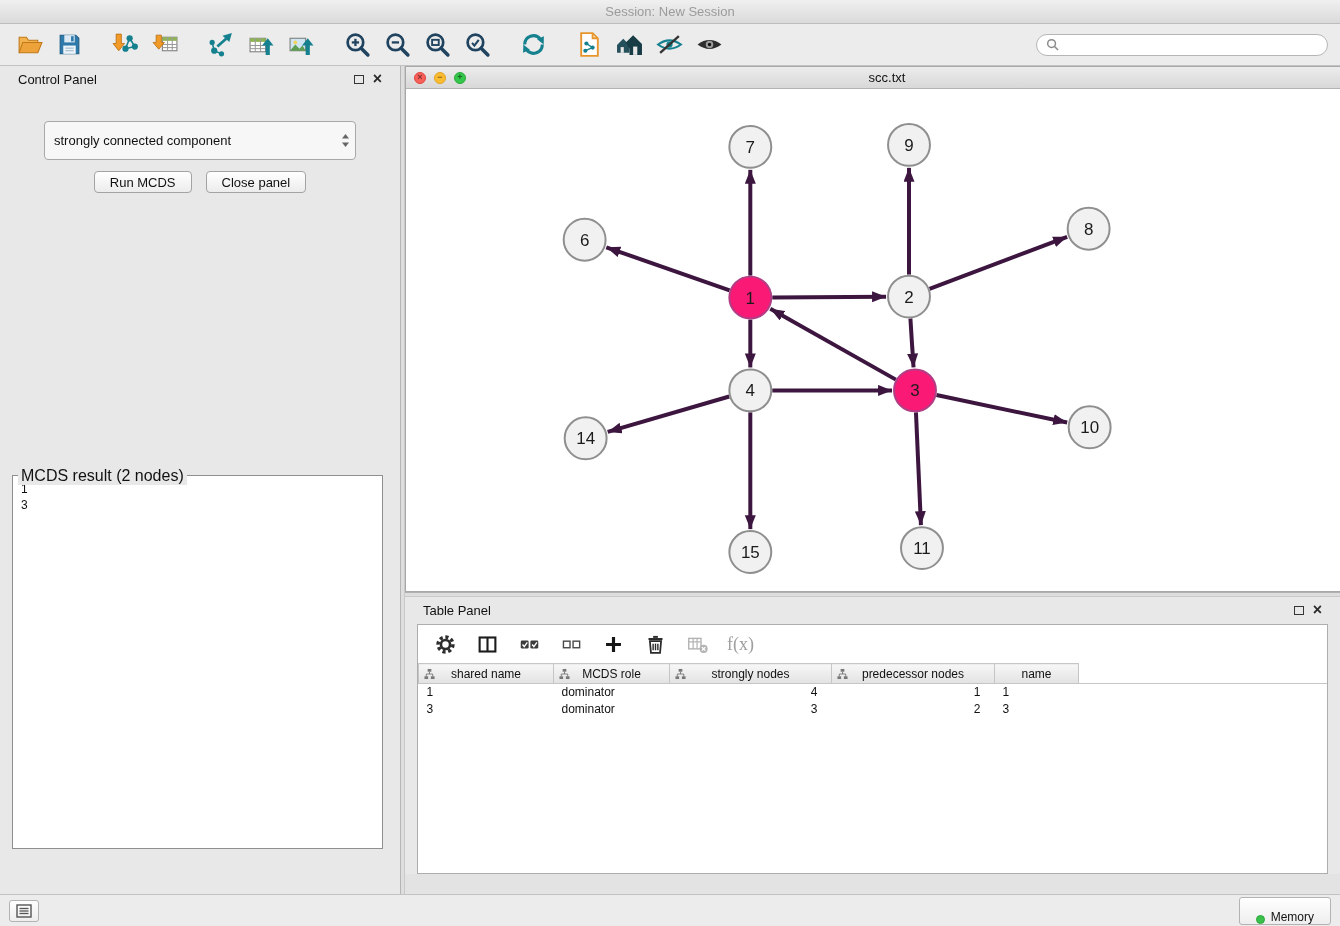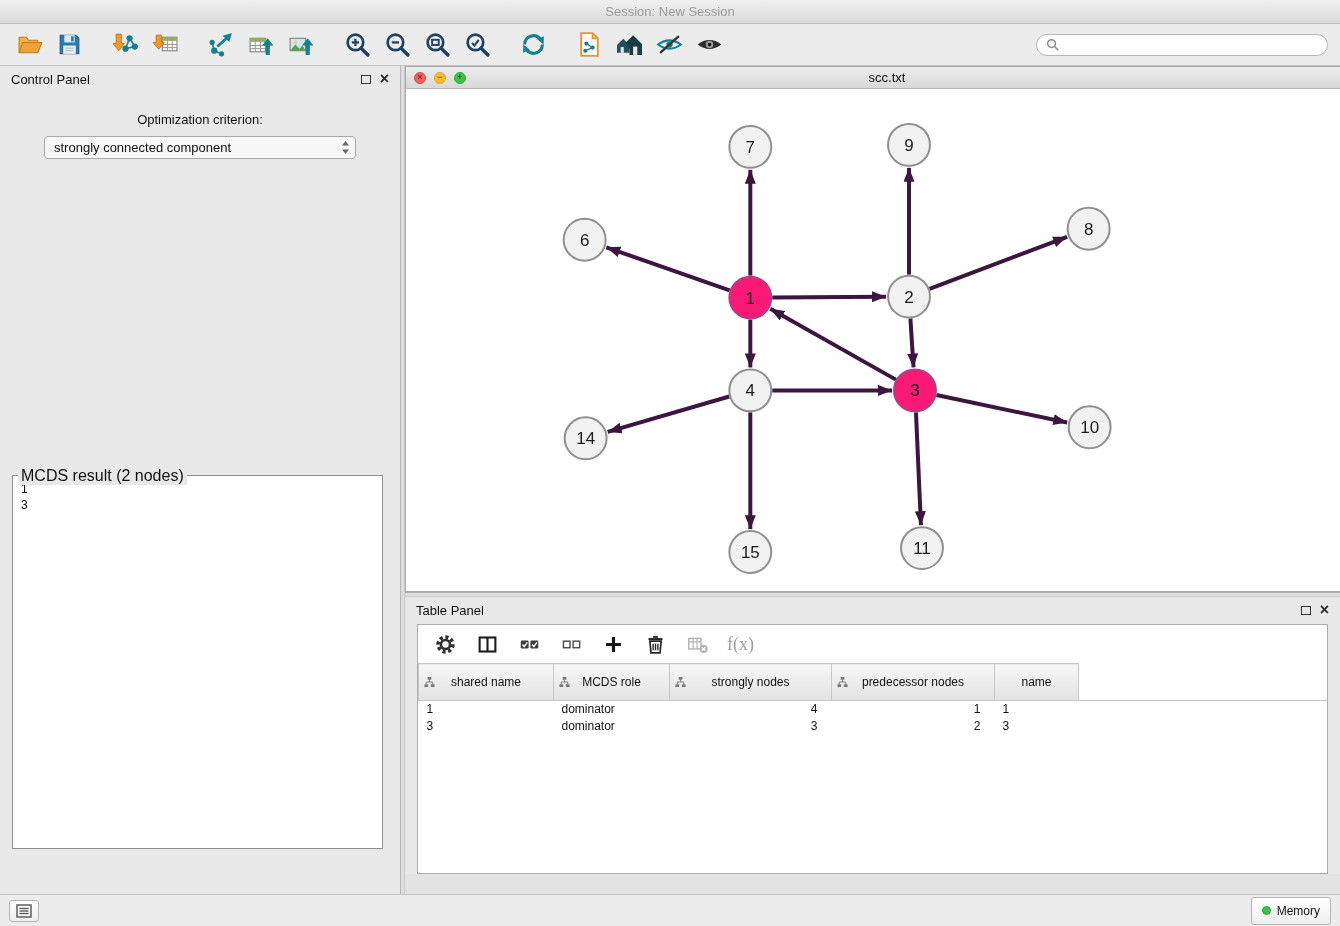--- a/index.html
+++ b/index.html
@@ -24,36 +24,36 @@
   .search-box { width:292px; height:22px; border:1px solid #b6b6b6; border-radius:12px; background:#fff;
     display:flex; align-items:center; padding:0 9px; gap:6px; }
   .search-box input { border:none; outline:none; flex:1; font-size:12px; background:transparent;
     font-family:inherit; }
 
   
   .main { flex:1; display:flex; min-height:0; }
 
   
   .control-panel { width:400px; flex:0 0 auto; background:#e8e8e8; display:flex; flex-direction:column; }
-  .panel-header { height:26px; flex:0 0 auto; display:flex; align-items:center; padding:0 11px;
+  .panel-header { height:26px; flex:0 0 auto; display:flex; align-items:center; padding:0 18px;
     font-size:13px; }
   .win-icons { margin-left:auto; display:flex; align-items:center; gap:9px; }
   .float-icon { width:10px; height:9px; border:1.5px solid #353535; display:inline-block; }
   .close-icon { font-size:16px; font-weight:bold; color:#2a2a2a; line-height:1; }
 
   .cp-tabs { display:flex; justify-content:center; flex:0 0 auto; height:21px; }
   .cp-tab, .t-tab { border:1px solid #ababab; border-left:none; background:linear-gradient(#fdfdfd,#ebebeb);
     font-size:13px; line-height:19px; padding:0 13px; color:#111; white-space:nowrap; }
   .cp-tab:first-child, .t-tab:first-child { border-left:1px solid #ababab; border-radius:4px 0 0 4px; }
   .cp-tab:last-child, .t-tab:last-child { border-radius:0 4px 4px 0; }
   .cp-tab.active, .t-tab.active { background:#c9c9c9; color:#969696; box-shadow:inset 0 1px 3px rgba(0,0,0,.25); }
 
   .cp-body { flex:1; position:relative; padding-top:20px; }
   .opt-label { text-align:center; font-size:13px; }
-  .dropdown { width:312px; height:23px; margin:9px auto 0; background:#f7f7f7; border:1px solid #a8a8a8;
+  .dropdown { width:312px; height:39px; margin:9px auto 0; background:#f7f7f7; border:1px solid #a8a8a8;
     border-radius:4px; display:flex; align-items:center; font-size:13px; padding:0 5px 0 9px; }
   .dropdown .dd-value { flex:1; }
   .cp-buttons { display:flex; justify-content:center; gap:14px; margin-top:11px; }
   .mac-btn { height:22px; padding:0 15px; font-size:13px; font-family:inherit;
     background:linear-gradient(#ffffff,#ececec); border:1px solid #a3a3a3; border-radius:4px; color:#111; }
 
   .result-wrap { position:absolute; left:12px; right:17px; top:377px; height:380px; }
   .result-title { position:absolute; top:-2px; left:6px; font-size:16px; background:#e8e8e8;
     padding:0 3px; z-index:2; }
   .result-frame { position:absolute; top:6px; left:0; right:0; bottom:0; border:1px solid #8f8f8f;
@@ -87,37 +87,37 @@
   .table-panel { flex:1; background:#e8e8e8; display:flex; flex-direction:column; margin-bottom:20px; min-height:0; }
   .table-area { margin:1px 12px 0; background:#fff; border:1px solid #adadad; flex:1;
     display:flex; flex-direction:column; min-height:0; overflow:hidden; }
   .table-toolbar { height:38px; flex:0 0 auto; display:flex; align-items:center; padding:0 15px; gap:18px; }
   .tt-btn { background:none; border:none; padding:0; width:24px; height:24px;
     display:flex; align-items:center; justify-content:center; }
   .tt-btn svg { width:21px; height:21px; }
   .fx-label { font-family:"Liberation Serif", serif; font-size:18px; color:#9e9e9e; }
 
   .data-table { border-collapse:collapse; table-layout:fixed; width:100%; font-size:12px; }
-  .data-table th { height:37px; background:linear-gradient(#f7f7f7,#e2e2e2); border:1px solid #c6c6c6;
+  .data-table th { height:20px; background:linear-gradient(#f7f7f7,#e2e2e2); border:1px solid #c6c6c6;
     font-weight:normal; padding:0 3px; white-space:nowrap; }
   .data-table th.filler { background:#fff; border:none; border-bottom:1px solid #c6c6c6; }
   .th-inner { position:relative; text-align:center; }
   .sort-icon { position:absolute; left:2px; top:50%; transform:translateY(-50%); display:inline-flex; }
   .data-table td { height:17px; padding:0 8px; }
   .data-table td.num { text-align:right; padding-right:14px; }
 
   .table-bottom-tabs { height:30px; flex:0 0 auto; display:flex; align-items:center; justify-content:center; }
 
   
   .statusbar { height:32px; flex:0 0 auto; background:#ececec; border-top:1px solid #c2c2c2;
     display:flex; align-items:center; padding:0 9px; }
   .status-left { width:30px; height:22px; border:1px solid #b3b3b3; border-radius:3px;
     background:linear-gradient(#fff,#eee); display:flex; align-items:center; justify-content:center; }
   .memory-btn { margin-left:auto; height:28px; border:1px solid #b3b3b3; border-radius:3px;
-    background:linear-gradient(#fff,#eee); display:flex; align-items:center; gap:6px; padding:0 10px;
+    background:linear-gradient(#fff,#eee); display:flex; align-items:flex-end; gap:6px; padding:0 16px;
     font-size:12px; font-family:inherit; color:#111; }
   .mem-dot { width:9px; height:9px; border-radius:50%; background:#3ac14b; border:1px solid #2da53c; }
 </style>
 </head>
 <body>
 
 <div class="app">
 
   <div class="titlebar">
     <span>Session: New Session</span>
@@ -291,27 +291,30 @@
 
     <div class="control-panel">
       <div class="panel-header">
         <span>Control Panel</span>
         <span class="win-icons">
           <span class="float-icon"></span>
           <span class="close-icon">×</span>
         </span>
       </div>
       <div class="cp-body">
-        <div class="opt-label">Optimization criterion:</div>
         <div class="dropdown">
           <span class="dd-value">strongly connected component</span>
           <svg width="9" height="15" viewBox="0 0 9 15">
               <path d="M4.5 1 L8 5.5 H1 Z" fill="#666"></path>
               <path d="M4.5 14 L1 9.5 H8 Z" fill="#666"></path>
             </svg>
+        </div>
+        <div class="cp-buttons">
+          <button class="mac-btn">Run MCDS</button>
+          <button class="mac-btn">Close panel</button>
         </div>
         <div class="result-wrap">
           <div class="result-title">MCDS result (2 nodes)</div>
           <div class="result-frame">
             <div class="result-item">1</div>
             <div class="result-item">3</div>
           </div>
         </div>
       </div>
     </div>

